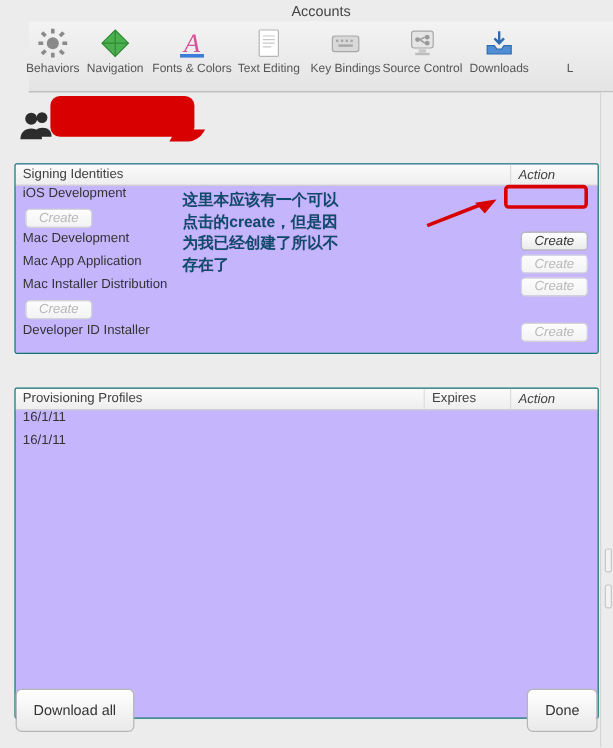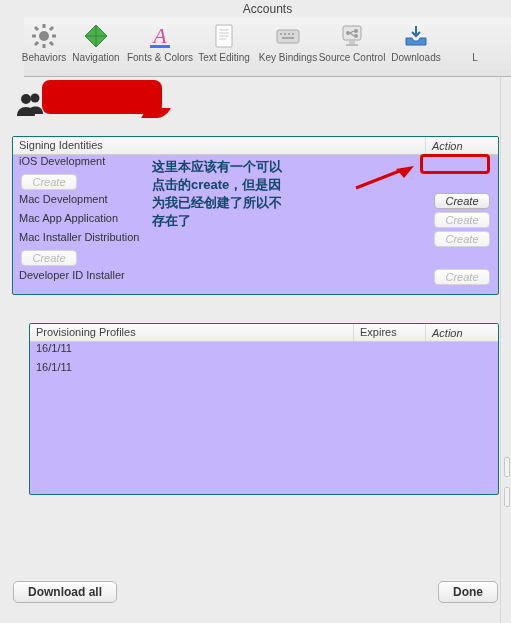--- a/index.html
+++ b/index.html
@@ -91,23 +91,23 @@
     overflow: hidden;
   }
   .panel.identities {
     position: absolute;
     left: 0; right: 0;
     top: 48px;
     height: 159px;
   }
   .panel.profiles {
     position: absolute;
-    left: 17px; right: 0;
+    left: 0; right: 0;
     top: 235px;
-    height: 172px;
+    height: 276px;
   }
 
   .thead {
     display: flex;
     height: 18px;
     background: linear-gradient(#fbfbfb,#eeeeee);
     border-bottom: 1px solid #cfcfcf;
     font-size: 11px;
     color: #414141;
   }
@@ -152,28 +152,28 @@
   .bottom-bar {
     position: absolute;
     left: -1px; right: -1px; bottom: 0;
     height: 34px;
     display: flex;
     align-items: center;
     justify-content: space-between;
     padding: 0 2px;
   }
   .pill {
-    height: 22px;
+    height: 36px;
     padding: 0 14px;
     border: 1px solid #b6b6b6;
     border-radius: 5px;
     background: linear-gradient(#ffffff,#e9e9e9);
     font-size: 12px;
     color: #333;
-    display: inline-flex; align-items:center;font-weight:bold;
+    display: inline-flex; align-items:center;
   }
 
   
   .ann-callout {
     position: absolute;
     left: 140px; top: 70px;
     width: 192px;
     color: #0c4a6e;
     font-weight: bold;
     font-size: 13px;

